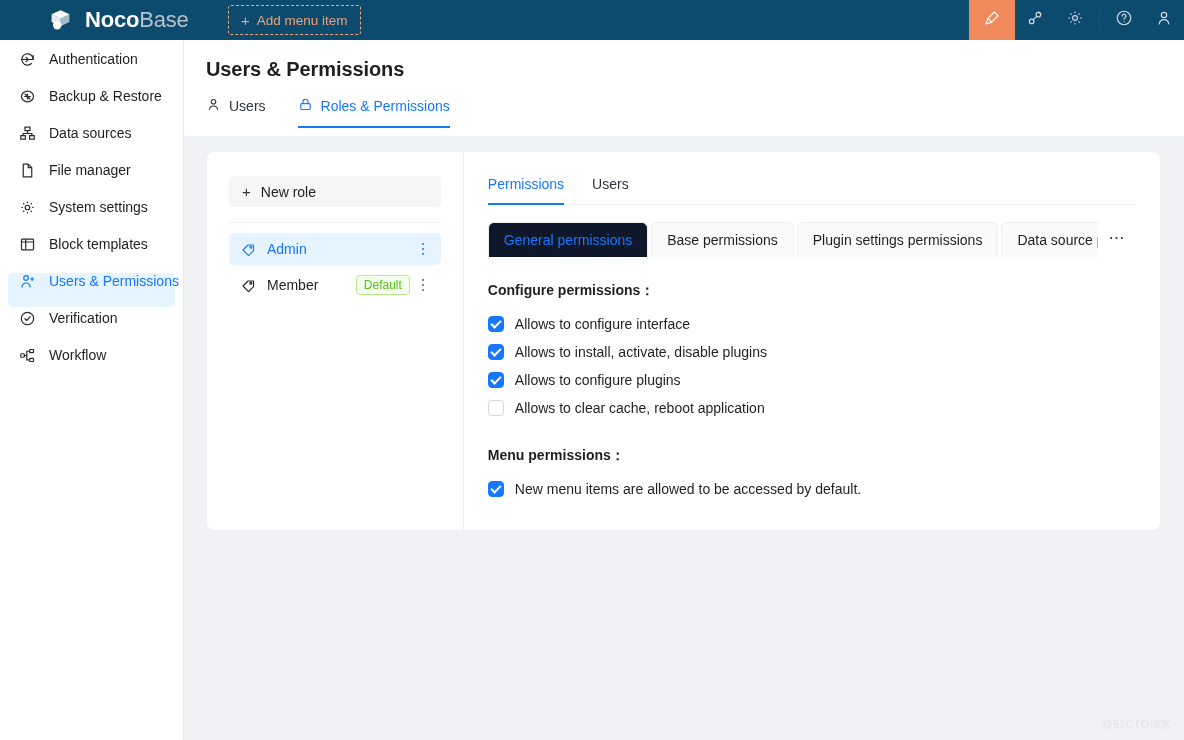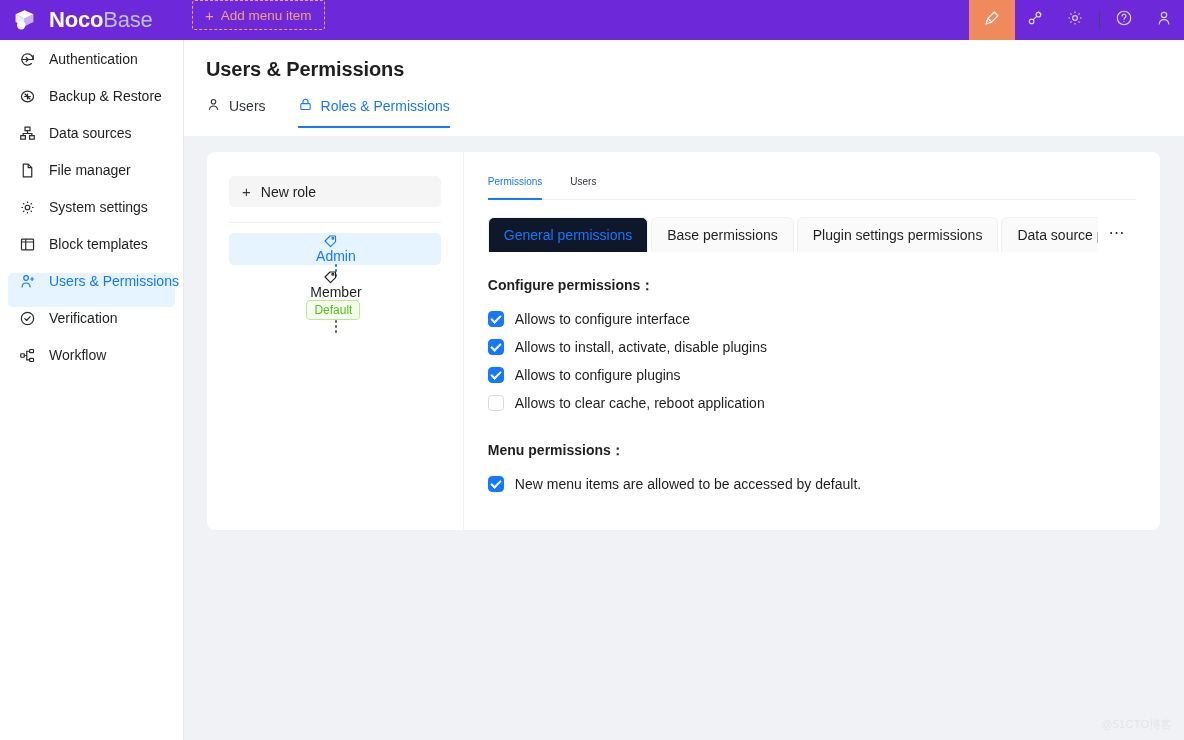--- a/index.html
+++ b/index.html
@@ -8,22 +8,22 @@
     font-family: "Liberation Sans", sans-serif;
     background: #f0f2f5;
     overflow: hidden;
     -webkit-font-smoothing: antialiased;
   }
 
   
   .topbar {
     position: absolute; left: 0; top: 0;
     width: 1184px; height: 40px;
-    background: #6d28d9;
-    display: flex; 
+    background: #0c4a6e;
+    display: flex; align-items: center; padding-left: 36px;
   }
   .logo-wrap {
     display: flex; align-items: center; gap: 9px;
     padding-left: 14px; width: 176px; height: 40px;
   }
   .logo-mark { width: 26px; height: 22px; flex: none; }
   .logo-text {
     font-size: 22px; font-weight: bold; letter-spacing: -0.2px;
     white-space: nowrap; line-height: 1;
   }
@@ -105,42 +105,42 @@
     height: 31px; background: #f5f5f5; border: none; border-radius: 5px;
     width: 100%; display: flex; align-items: center; gap: 10px;
     padding: 0 13px; font-size: 14px; color: #1f1f1f;
     cursor: pointer; font-family: inherit;
   }
   .new-role-btn .plus { font-size: 15px; line-height: 1; color: #31353b; }
   .roles-divider { height: 1px; background: #f0f0f0; margin: 15px 0 10px 0; }
   .role-row {
     display: flex; align-items: center; height: 32px;
     padding: 0 10px 0 12px; border-radius: 5px; cursor: pointer;
-    font-size: 14px; color: #1f1f1f; margin-bottom: 4px; flex-direction: column;
+    font-size: 14px; color: #1f1f1f; margin-bottom: 4px;
   }
   .role-row.selected { background: #e6f4ff; color: #1677ff; }
   .role-row .tag-ico { width: 15px; height: 15px; margin-right: 11px; flex: none; }
   .role-row .rname { flex: 1; white-space: nowrap; }
   .badge-default {
     font-size: 12px; color: #52c41a; background: #f6ffed;
     border: 1px solid #b7eb8f; border-radius: 4px;
     padding: 1px 7px; margin-right: 5px; line-height: 16px;
   }
   .dots-v {
     width: 16px; height: 18px; display: flex; flex-direction: column;
     align-items: center; justify-content: center; gap: 2.5px; cursor: pointer;
   }
   .dots-v i { width: 2.5px; height: 2.5px; border-radius: 50%; background: #5a6066; display: block; }
   .role-row.selected .dots-v i { background: #1677ff; }
 
   
   .perm-pane { flex: 1; padding: 24px 24px 0 24px; position: relative; }
   .sub-tabs { display: flex; gap: 28px; border-bottom: 1px solid #f0f0f0; }
   .sub-tab {
-    font-size: 10px; color: #31353b; padding-bottom: 11px;
+    font-size: 14px; color: #31353b; padding-bottom: 11px;
     border-bottom: 2px solid transparent; cursor: pointer; margin-bottom: -1px;
   }
   .sub-tab.active { color: #1677ff; border-bottom-color: #1677ff; }
 
   .card-tabs { display: flex; align-items: flex-end; margin-top: 17px; height: 35px; position: relative; overflow: hidden; }
   .card-tab {
     height: 35px; line-height: 35px; padding: 0 15px;
     font-size: 14px; color: #1f1f1f; background: #fafafa;
     border: 1px solid #f0f0f0; border-bottom: none;
     border-radius: 6px 6px 0 0; margin-right: 3px;

